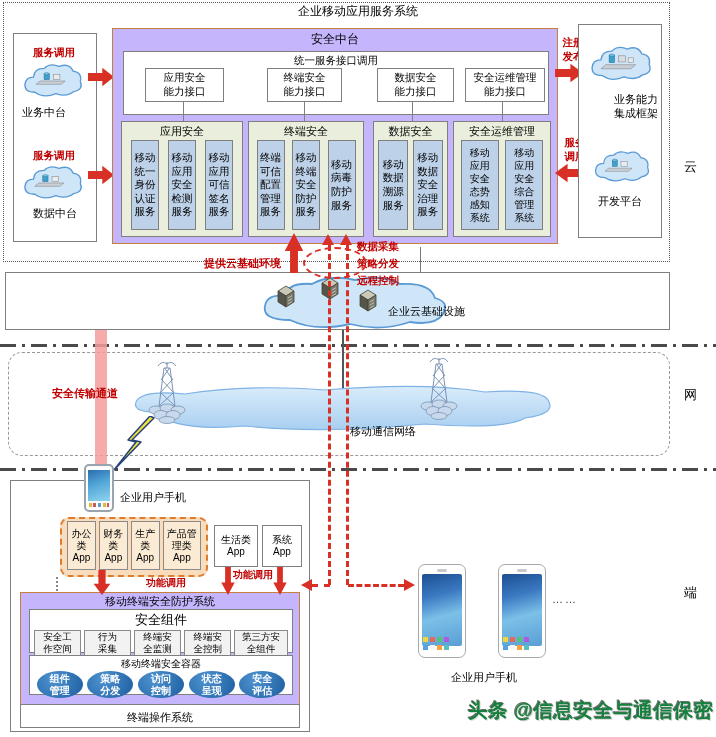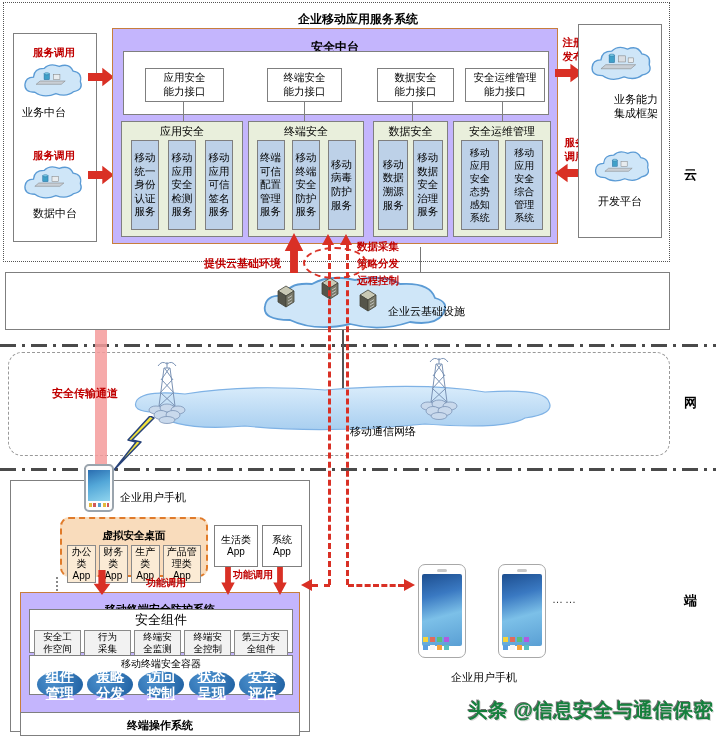--- a/index.html
+++ b/index.html
@@ -1,21 +1,21 @@
 <!DOCTYPE html>
 <html><head>
 <meta charset="utf-8">
 <style>
   html,body{margin:0;padding:0;background:#fff;}
   .stage{position:relative;width:716px;height:737px;background:#fff;overflow:hidden;
          font-family:"Liberation Sans","DejaVu Sans",sans-serif;color:#000;}
   .abs{position:absolute;}
   .pre{white-space:pre-line;}
   .ctr{text-align:center;}
-  .b{font-weight:bold;margin-top:8px;}
+  .b{font-weight:normal;}
   .red{color:#C00000;font-weight:bold;}
   .t10{font-size:10px;line-height:1.25;}
   .t105{font-size:10.5px;line-height:1.3;}
   .t11{font-size:11px;line-height:1.3;}
   .t12{font-size:12px;line-height:1.3;}
   .gbox{background:#fff;border:1px solid #7f7f7f;box-sizing:border-box;}
   .obox{background:#c4b5fd;border:1px solid #C87E3C;box-sizing:border-box;}
   .dotted-border{border:1.5px dotted #555;box-sizing:border-box;}
   .dashdot{height:3px;background:repeating-linear-gradient(90deg,#4a4a4a 0 16px,transparent 16px 22px,#4a4a4a 22px 25px,transparent 25px 31px);}
   .vconn{width:1px;background:#7f7f7f;}
@@ -35,21 +35,21 @@
   .cat-body{flex:1;display:flex;justify-content:space-evenly;align-items:stretch;padding:0 3px 6px;gap:3px;}
   .svc{background:#BDD1E8;border:1px solid #7f7f7f;box-sizing:border-box;width:28px;display:flex;align-items:center;justify-content:center;
        font-size:10.5px;line-height:1.3;text-align:center;white-space:pre-line;}
   .ifbox{background:#fff;border:1px solid #7f7f7f;box-sizing:border-box;display:flex;align-items:center;justify-content:center;
          font-size:10.5px;line-height:1.3;text-align:center;white-space:pre-line;}
   .vapp{background:#FBEBD5;border:1px solid #8a8a8a;box-sizing:border-box;flex:1;display:flex;align-items:center;justify-content:center;
         font-size:10px;line-height:1.2;text-align:center;white-space:pre-line;}
   .comp{background:#F2F2F2;border:1px solid #8a8a8a;box-sizing:border-box;flex:1;display:flex;align-items:center;justify-content:center;
         font-size:9.5px;line-height:1.25;text-align:center;white-space:pre-line;}
   .cap{width:46px;height:27px;border-radius:50%;background:radial-gradient(circle at 35% 30%,#4E93D0,#1B5C9E);color:#fff;
-       display:flex;align-items:center;justify-content:center;font-size:14px;font-weight:bold;line-height:1.2;text-align:left;white-space:pre-line;text-decoration:underline;}
+       display:flex;align-items:center;justify-content:center;font-size:10px;font-weight:bold;line-height:1.2;text-align:left;white-space:pre-line;}
   .phone-big{position:absolute;width:48px;height:94px;background:#fff;border:1.5px solid #a8a8a8;border-radius:7px;box-sizing:border-box;}
   .phone-big .cam{position:absolute;left:50%;top:4px;width:10px;height:2.5px;margin-left:-5px;background:#c8c8c8;border-radius:2px;}
   .phone-big .screen{position:absolute;left:3px;right:3px;top:9px;bottom:11px;border-radius:2px;
        background:linear-gradient(165deg,#1d4e8f 0%,#3a79c2 30%,#7cc0e8 58%,#5a9fd4 100%);}
   .phone-big .row1{position:absolute;left:4px;right:4px;bottom:15px;height:5px;
        background:repeating-linear-gradient(90deg,#f5d33c 0 5px,transparent 5px 7px,#e26a5a 7px 12px,transparent 12px 14px,#58c07a 14px 19px,transparent 19px 21px,#b05ae2 21px 26px,transparent 26px 38px);}
   .phone-big .row2{position:absolute;left:4px;right:4px;bottom:7px;height:5px;
        background:repeating-linear-gradient(90deg,#5aa0e2 0 5px,transparent 5px 7px,#f5f5f5 7px 12px,transparent 12px 14px,#f5a23c 14px 19px,transparent 19px 21px,#58c0c0 21px 26px,transparent 26px 38px);}
   .watermark{font-size:19.5px;font-weight:bold;color:#15803d;letter-spacing:.5px;
        text-shadow:1px 1px 0 #d8d8d8,-1px -1px 0 #6e6e6e;}
@@ -85,20 +85,21 @@
         <rect x="50" y="21" width="10" height="8" fill="#E8ECEF" stroke="#808080" stroke-width="0.8"></rect>
         <polygon points="24,36 62,36 68,31 30,31" fill="#C9CFD6" stroke="#808080" stroke-width="0.8"></polygon>
       </svg>
   </div>
   <div class="abs ctr t11" style="left:13px;top:206px;width:84px;">数据中台</div>
   <div class="abs ba ba-right" style="left:88px;top:164px;width:26px;height:22px;"></div>
 
   <div class="abs obox" style="left:112px;top:28px;width:446px;height:216px;">
     <div class="ctr b t12" style="padding-top:3px;">安全中台</div>
     <div class="abs gbox" style="left:10px;top:22px;width:426px;height:64px;">
+      <div class="ctr t105" style="padding-top:2px;">统一服务接口调用</div>
       <div class="abs ifbox" style="left:21px;top:16px;width:79px;height:34px;">应用安全
 能力接口</div>
       <div class="abs ifbox" style="left:143px;top:16px;width:75px;height:34px;">终端安全
 能力接口</div>
       <div class="abs ifbox" style="left:253px;top:16px;width:77px;height:34px;">数据安全
 能力接口</div>
       <div class="abs ifbox" style="left:341px;top:16px;width:80px;height:34px;">安全运维管理
 能力接口</div>
     </div>
 
@@ -325,21 +326,20 @@
   </div>
 
   <div class="abs" style="left:10px;top:480px;width:300px;height:252px;border:1.5px solid #7f7f7f;background:#fff;box-sizing:border-box;z-index:2;"></div>
   <div class="abs" style="left:84px;top:464px;width:30px;height:48px;background:#fdfdfd;border:2px solid #9aa4ad;border-radius:5px;box-sizing:border-box;z-index:8;">
     <div class="abs" style="left:2px;right:2px;top:4px;bottom:9px;background:linear-gradient(160deg,#2a6db0 0%,#53a7d8 45%,#8fd4ee 100%);"></div>
     <div class="abs" style="left:3px;right:3px;bottom:3px;height:4px;background:repeating-linear-gradient(90deg,#e2b93c 0 3px,transparent 3px 4.5px,#d05a5a 4.5px 7.5px,transparent 7.5px 9px,#58a0d0 9px 12px,transparent 12px 14px);"></div>
   </div>
   <div class="abs t11" style="left:120px;top:490px;z-index:3;">企业用户手机</div>
 
   <div class="abs" style="left:60px;top:517px;width:148px;height:60px;border:2px dashed #E07B2A;border-radius:9px;background:#F9DCBC;box-sizing:border-box;z-index:3;display:flex;flex-direction:column;">
-    <div class="ctr b" style="font-size:10.5px;padding-top:2px;">虚拟安全桌面</div>
     <div style="flex:1;display:flex;gap:3px;padding:2px 5px 5px;">
       <div class="vapp">办公类
 App</div>
       <div class="vapp">财务类
 App</div>
       <div class="vapp">生产类
 App</div>
       <div class="vapp" style="flex:1.35;">产品管
 理类App</div>
     </div>

